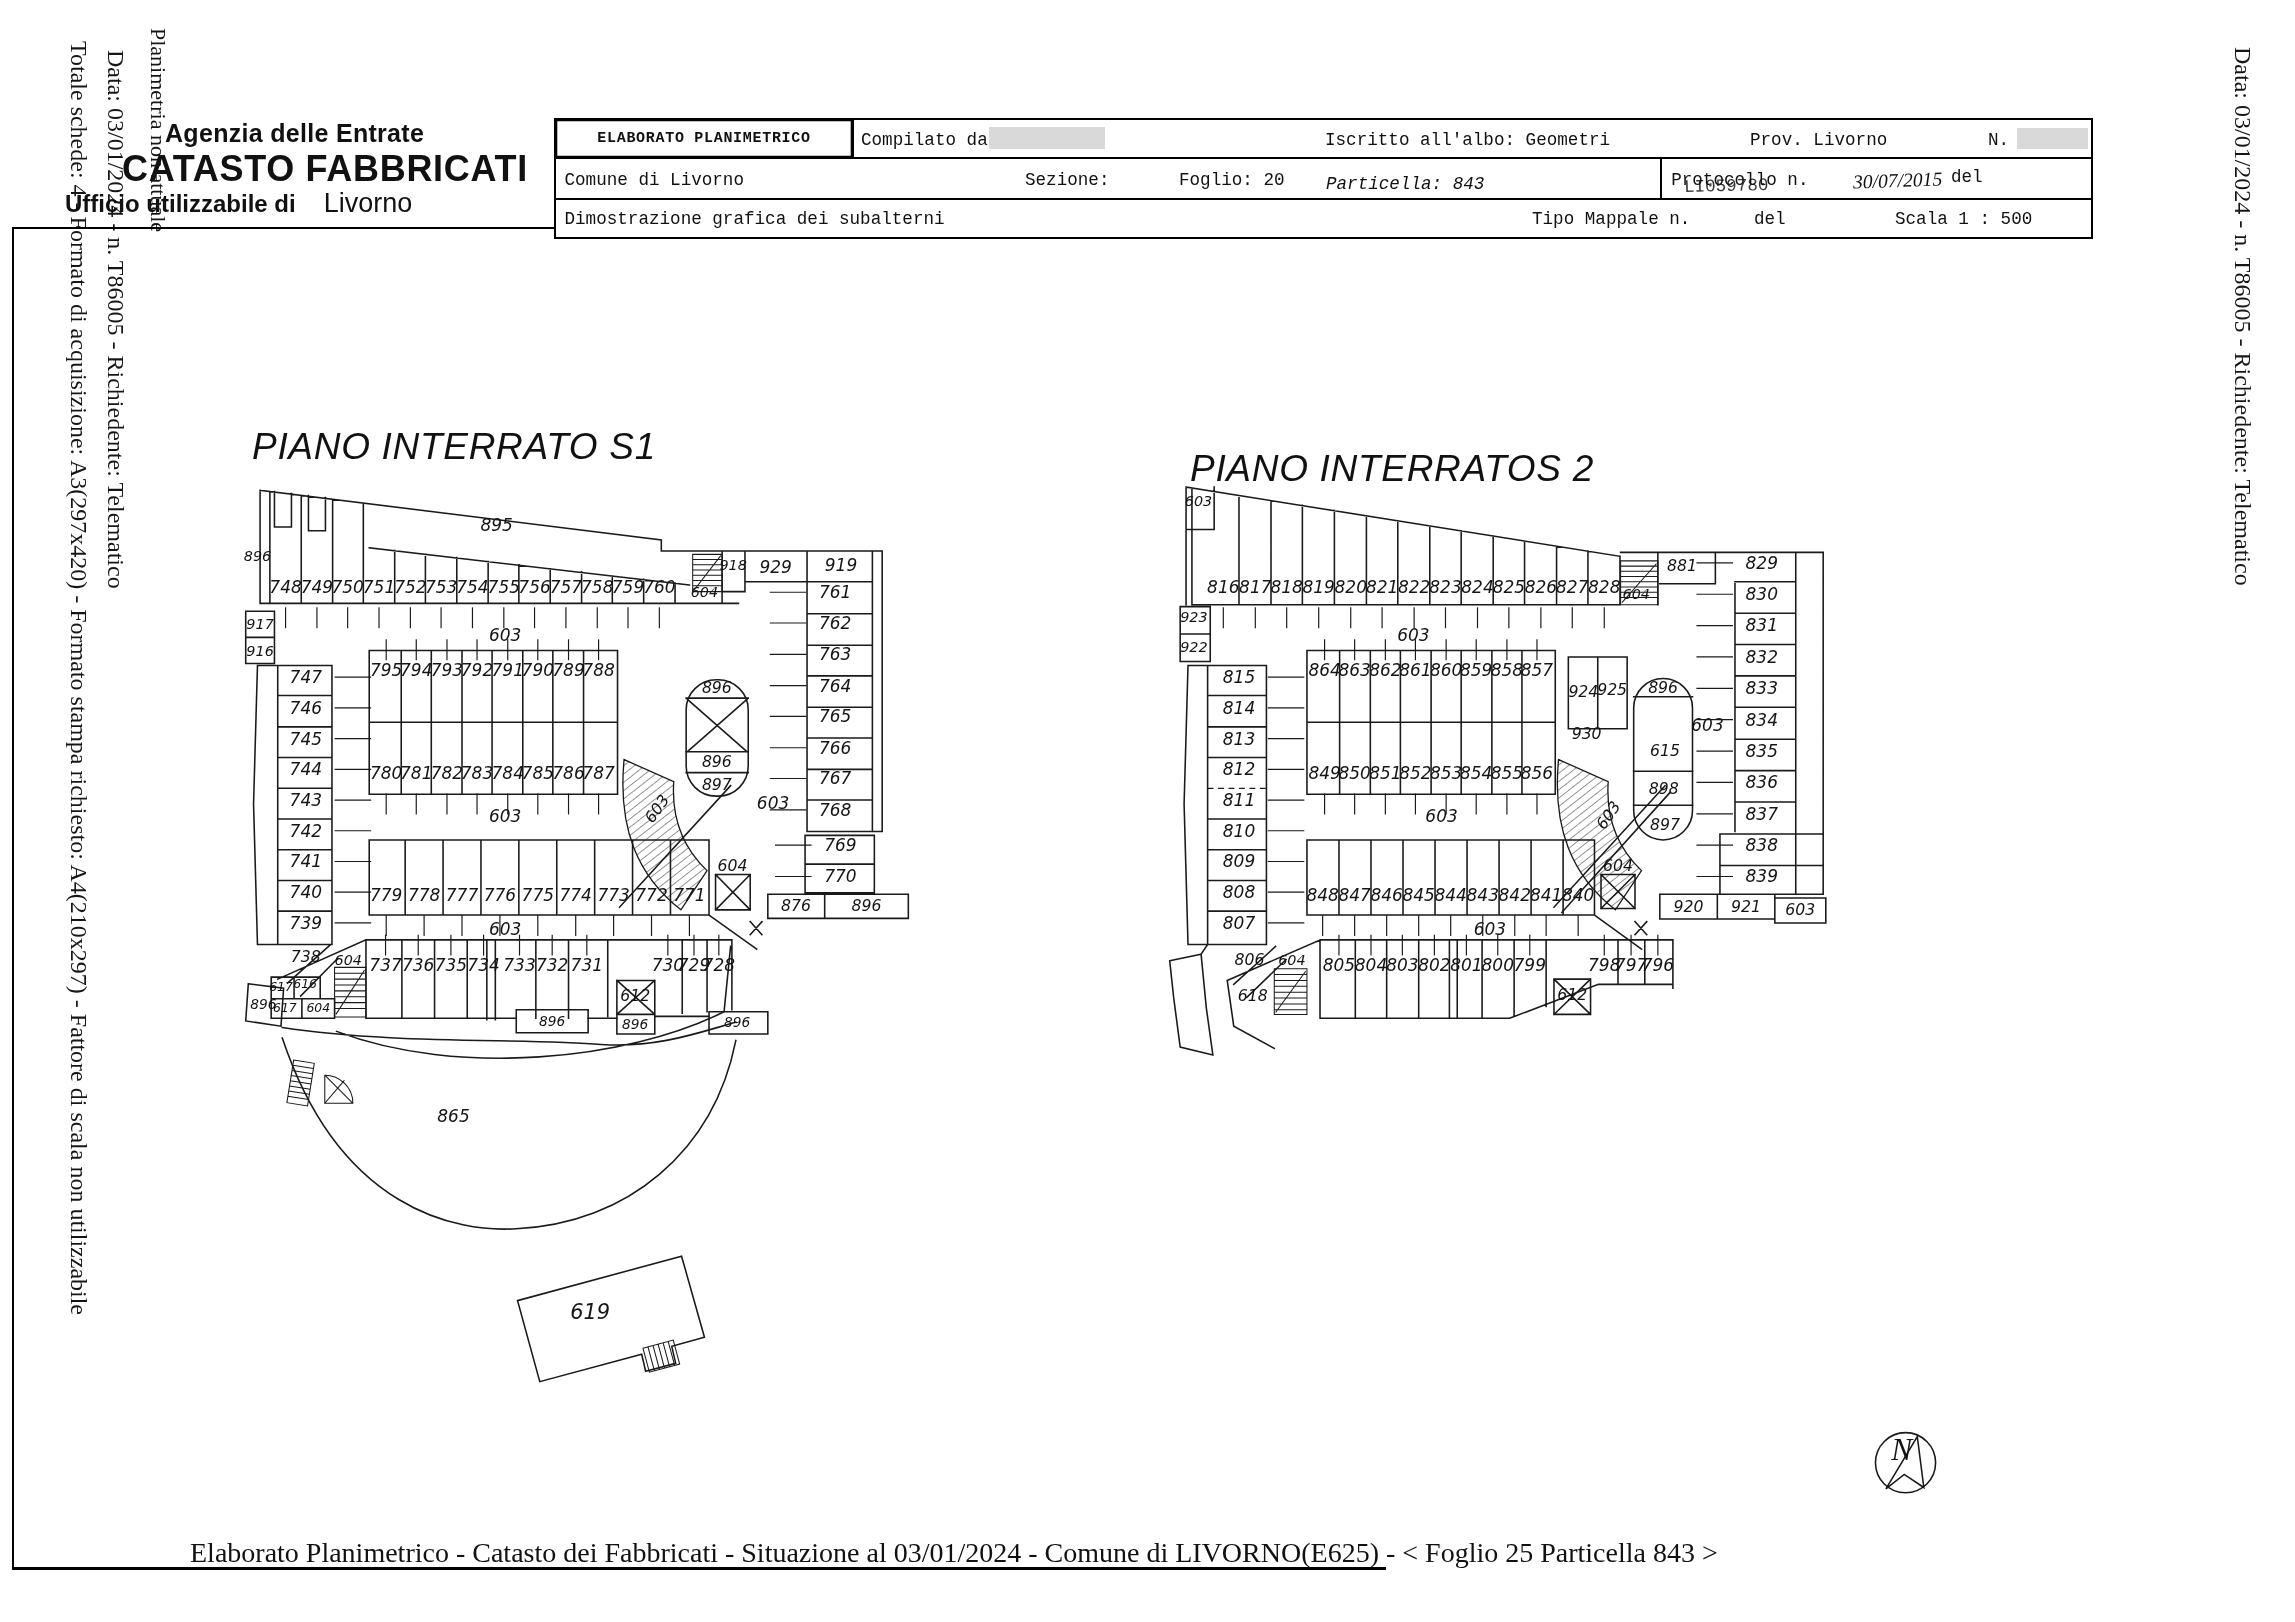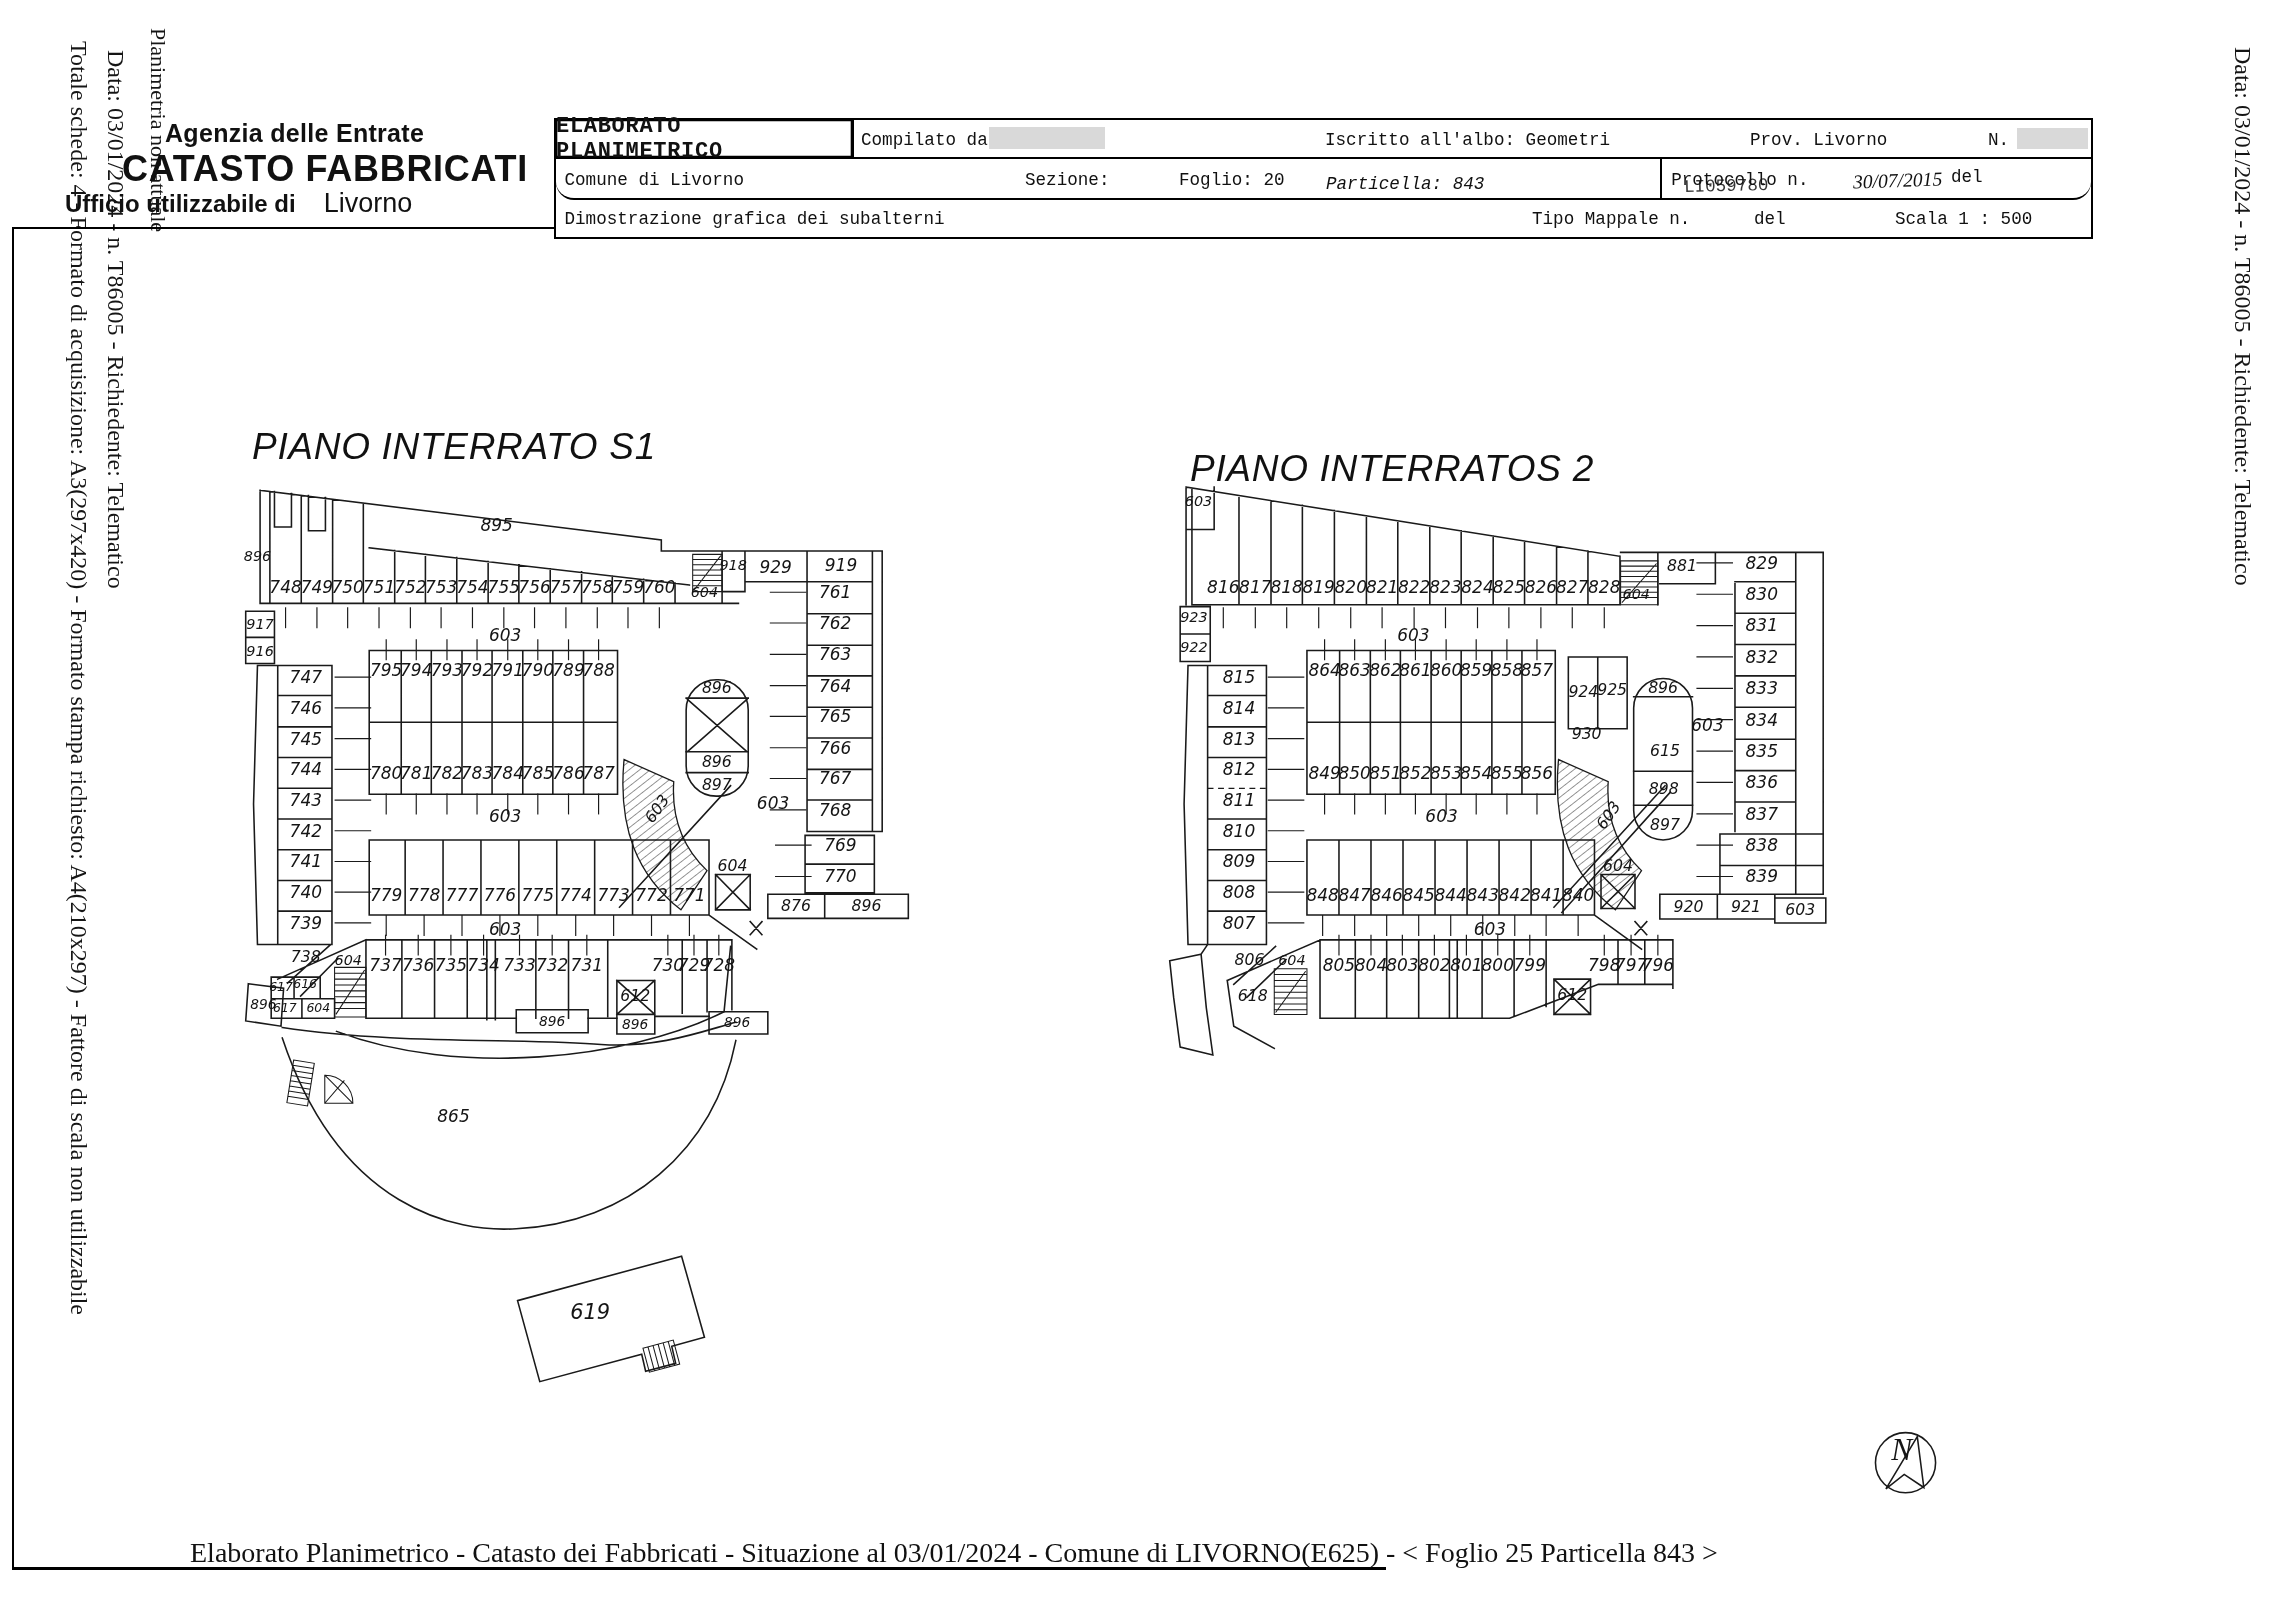--- a/index.html
+++ b/index.html
@@ -14,21 +14,21 @@
   .agency3{font-size:24px;}
   .agency3 b{font-weight:bold;}
   .agency3 .office-val{font-weight:normal;font-size:27px;margin-left:28px;}
   
   .htable{position:absolute;left:554px;top:118px;width:1535px;border:2px solid #000;
           font-family:"Liberation Mono",monospace;font-size:17.6px;}
   .hrow{position:relative;border-bottom:2px solid #000;}
   .hrow:last-child{border-bottom:none;}
   .titlecell{position:absolute;left:0;top:0;bottom:0;width:296px;border-right:2.6px solid #000;
              box-shadow:inset 0 0 0 1.3px #000;display:flex;align-items:center;justify-content:center;
-             font-weight:bold;font-size:22px;letter-spacing:0.7px;}
+             font-weight:bold;font-size:15px;letter-spacing:0.7px;}
   .redact{position:absolute;background:#d9d9d9;}
   .protocell{position:absolute;left:1104px;top:0;bottom:0;right:0;border-left:2px solid #000;}
   .stamp{position:absolute;font-family:"Liberation Mono",monospace;transform:rotate(-1.5deg);opacity:.85;}
   .stampdate{position:absolute;font-family:"Liberation Serif",serif;font-style:italic;font-size:19.6px;transform:rotate(-2deg);}
   
   .plan-title{position:absolute;font-style:italic;font-weight:400;font-size:37px;letter-spacing:0.7px;}
   
   .footer{position:absolute;left:190px;top:1537px;font-family:"Liberation Serif",serif;font-size:28px;white-space:nowrap;}
   
   .frame-left{position:absolute;left:11.8px;top:229px;width:2px;height:1341px;background:#000;}
@@ -57,21 +57,21 @@
 <div class="htable">
   <div class="hrow" style="height:37px;">
     <div class="titlecell">ELABORATO PLANIMETRICO</div>
     <span class="abs" style="left:305px;top:9.8px;">Compilato da:</span>
     <span class="redact" style="left:433px;top:7.2px;width:116px;height:22px;"></span>
     <span class="abs" style="left:769px;top:9.8px;">Iscritto all'albo: Geometri</span>
     <span class="abs" style="left:1194px;top:9.8px;">Prov. Livorno</span>
     <span class="abs" style="left:1432px;top:9.8px;">N.</span>
     <span class="redact" style="left:1461px;top:7.8px;width:71px;height:21px;"></span>
   </div>
-  <div class="hrow" style="height:39px;border-radius:18px;">
+  <div class="hrow" style="height:39px;">
     <span class="abs" style="left:8.5px;top:10.5px;">Comune di Livorno</span>
     <span class="abs" style="left:469px;top:10.5px;">Sezione:</span>
     <span class="abs" style="left:623px;top:10.5px;">Foglio: 20</span>
     <span class="abs" style="left:770px;top:15px;font-style:italic;">Particella: 843</span>
     <div class="protocell">
       <span class="abs" style="left:9.2px;top:10.5px;">Protocollo n.</span>
       <span class="stamp" style="left:22px;top:17px;">LI059780</span>
       <span class="stampdate" style="left:191px;top:10.5px;">30/07/2015</span>
       <span class="abs" style="left:289px;top:7.8px;">del</span>
     </div>

